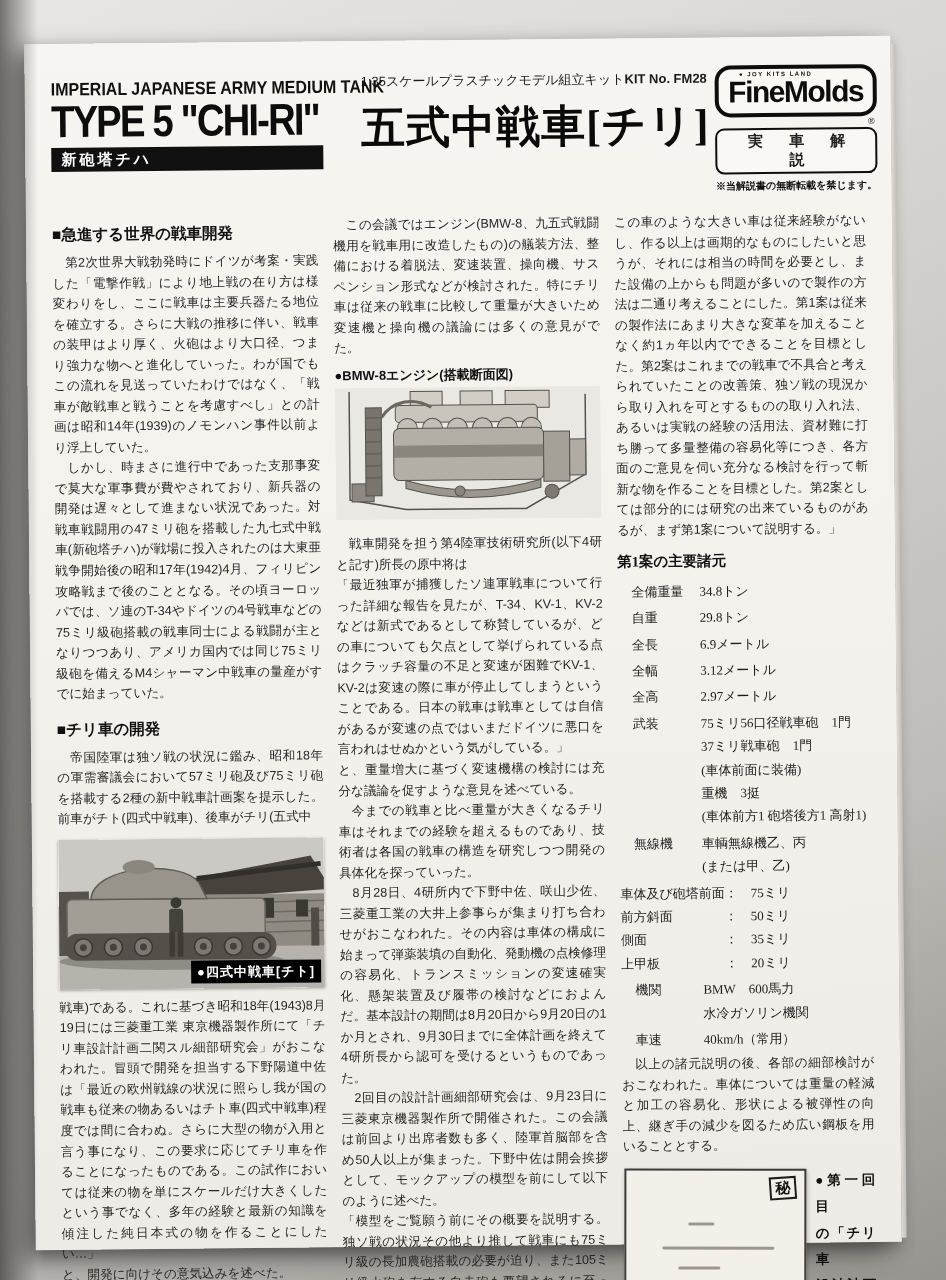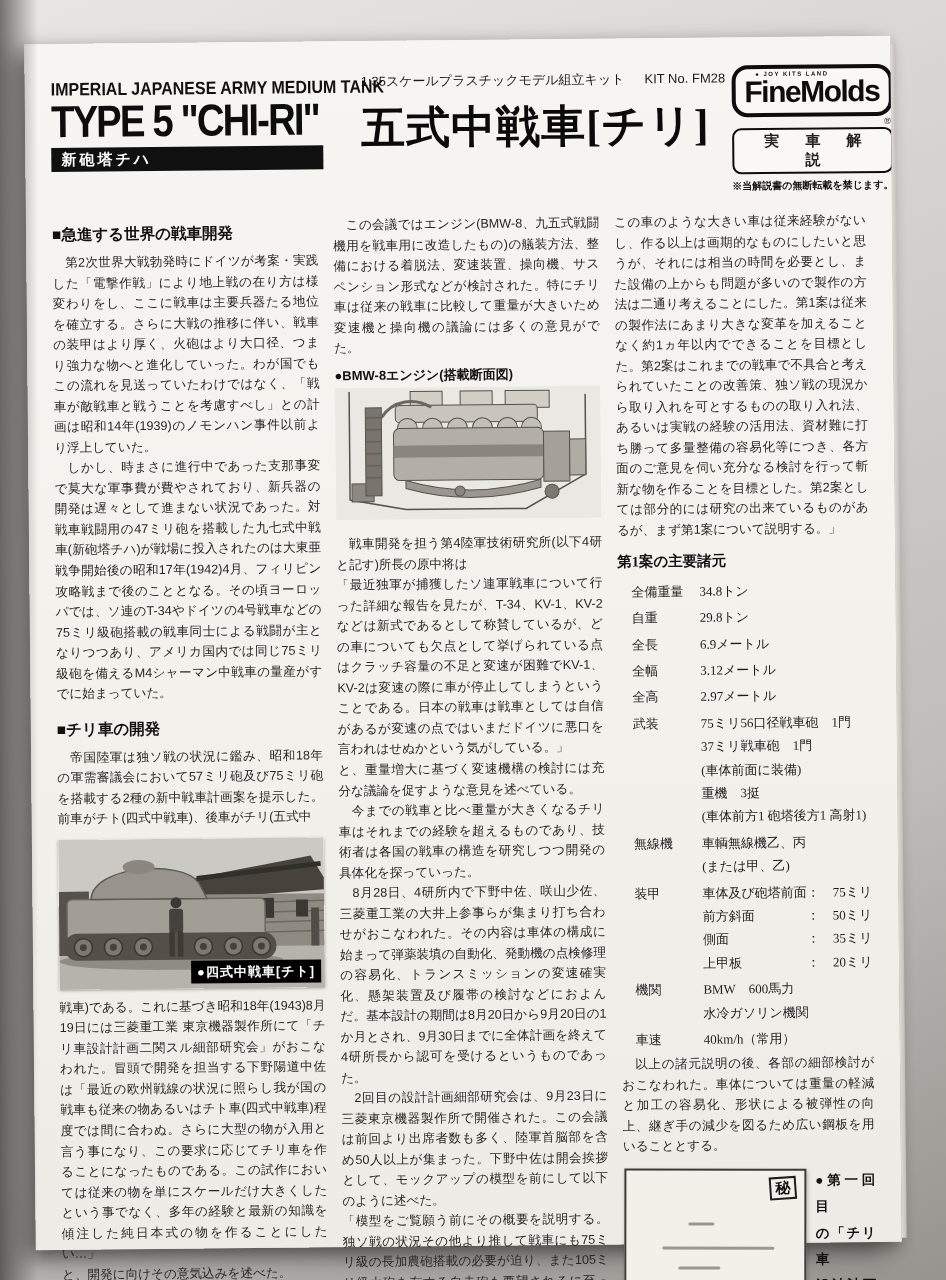--- a/index.html
+++ b/index.html
@@ -28,21 +28,21 @@
   }
 
   
   .hdr{ display:flex; align-items:flex-start; }
   .hdr-left{ width:296px; padding-top:12px; }
   .series{ font-size:16px; font-weight:bold; letter-spacing:0; transform:scale(1,1.12); transform-origin:left top; white-space:nowrap; color:#111;}
   .title-en{ font-size:40px; font-weight:900; letter-spacing:-2px; line-height:1.05; transform:scale(.96,1.12); transform-origin:left top; white-space:nowrap; color:#0d0d0d;}
   .army-banner{ margin-top:8px; background:#101010; color:#fff; width:272px; height:24px; display:flex; align-items:center; padding-left:10px; font-size:15px; font-weight:bold; letter-spacing:3px; }
   .hdr-center{ flex:1; padding:8px 6px 0 14px; }
   .kit-line{ font-size:13px; color:#1a1a1a; white-space:nowrap; }
-  .kit-no{ font-weight:normal; margin-left:20px; }
+  .kit-no{ font-weight:bold; margin-left:0; }
   .title-jp{ font-family:"Liberation Serif", serif; font-size:44px; font-weight:900; letter-spacing:1px; margin-top:8px; white-space:nowrap; color:#0a0a0a;}
   .hdr-right{ width:188px; padding-top:4px; }
   .fm-logo{ border:4px solid #0d0d0d; border-radius:16px; padding:2px 8px 6px; background:#faf8f4; }
   .fm-small{ font-size:6px; font-weight:bold; letter-spacing:1.5px; text-align:left; padding-left:12px; color:#111;}
   .fm-name{ font-size:30px; font-weight:900; letter-spacing:-1.5px; line-height:1; text-align:center; color:#0d0d0d;}
   .fm-reg{ text-align:right; font-size:9px; line-height:1; margin:1px 2px 1px 0; }
   .kaisetsu-box{ border:2.5px solid #0d0d0d; border-radius:9px; font-size:15px; font-weight:bold; letter-spacing:11px; padding:2px 0 2px 12px; text-align:center; background:#faf8f4;}
   .notice{ font-size:10px; font-weight:bold; margin-top:5px; white-space:nowrap; color:#111;}
 
   
@@ -264,21 +264,20 @@
               </div>
             </div>
             <div class="spec-row">
               <div class="spec-label">無線機</div>
               <div class="spec-values">
                 <div class="spec-line">車輌無線機乙、丙</div>
                 <div class="spec-line">(または甲、乙)</div>
               </div>
             </div>
             <div class="spec-row">
-              <div class="spec-label">装甲</div>
               <div class="spec-values">
                 <div class="spec-line">車体及び砲塔前面：　75ミリ</div>
                 <div class="spec-line">前方斜面　　　　：　50ミリ</div>
                 <div class="spec-line">側面　　　　　　：　35ミリ</div>
                 <div class="spec-line">上甲板　　　　　：　20ミリ</div>
               </div>
             </div>
             <div class="spec-row">
               <div class="spec-label">機関</div>
               <div class="spec-values">

